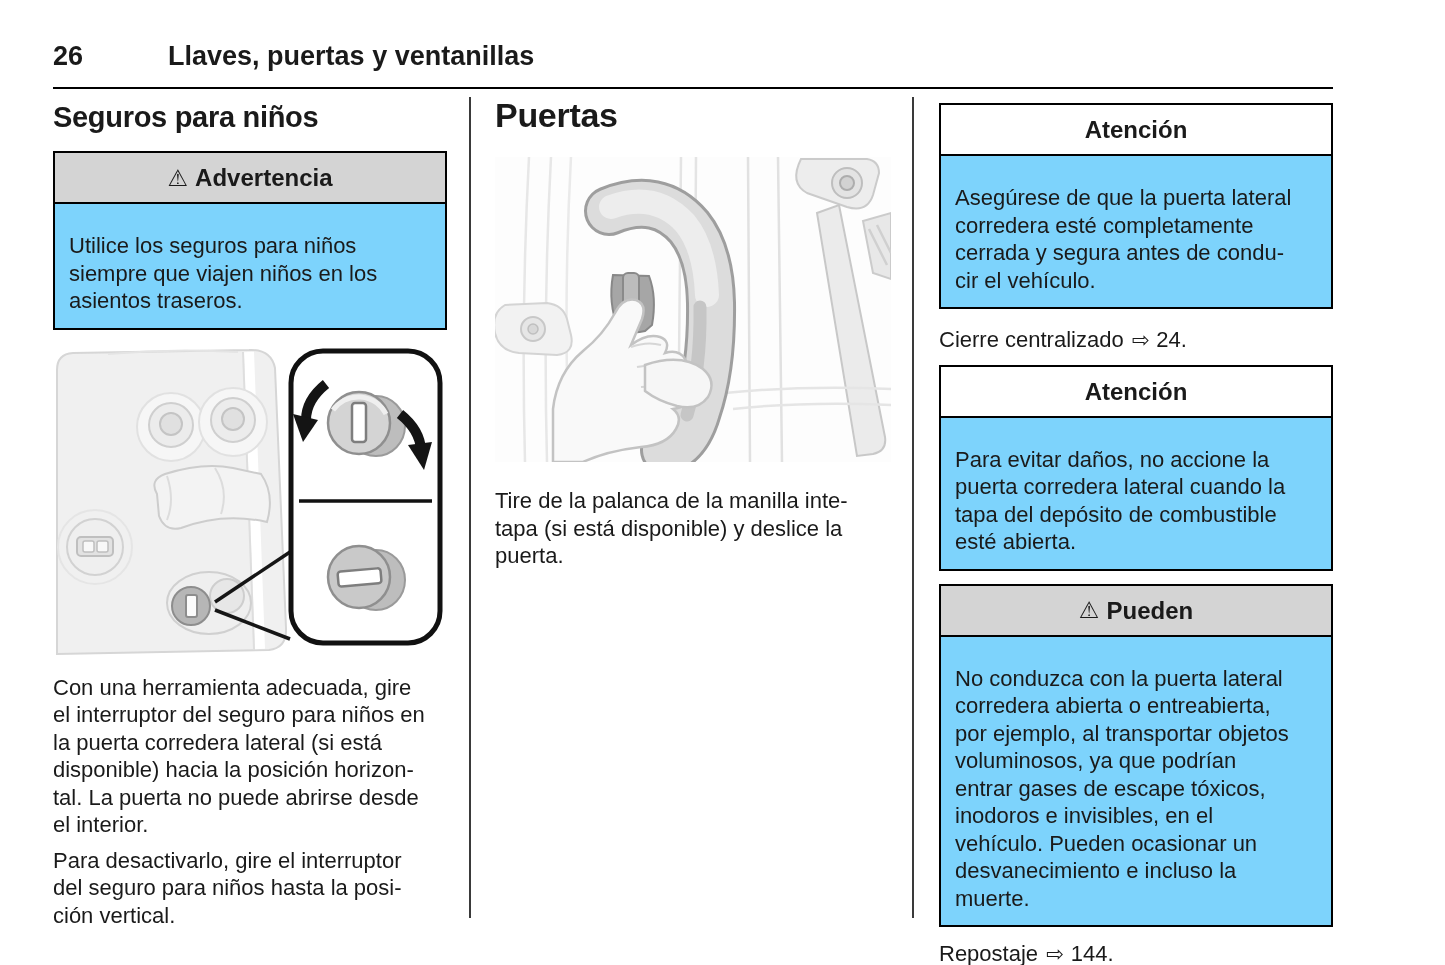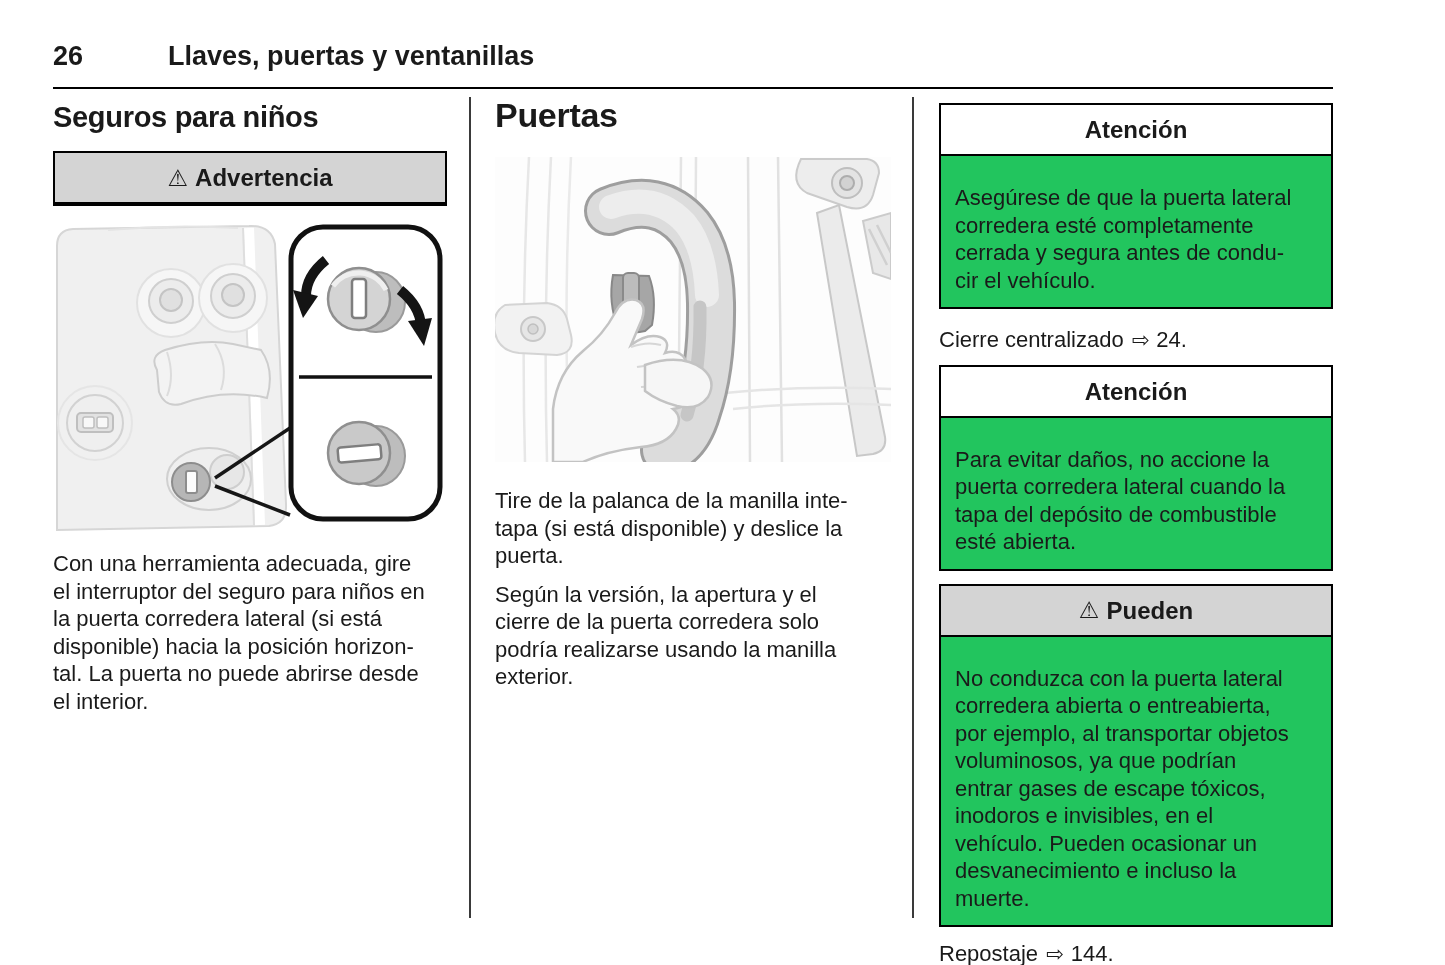--- a/index.html
+++ b/index.html
@@ -26,21 +26,21 @@
     position:absolute; left:53px; top:95px; width:1280px;
     display:grid; grid-template-columns:394px 396px 394px; column-gap:48px;
     align-items:start;
   }
   h1.sec { font-size:34px; line-height:41px; font-weight:bold; letter-spacing:-.3px; }
   h2.sec { font-size:29px; line-height:33px; font-weight:bold; letter-spacing:-.3px; margin-top:6px; }
   h2.sub { font-size:28px; line-height:31px; font-weight:bold; letter-spacing:-.3px; margin-top:19px; }
   p.body, .box-body { font-size:22px; line-height:27.5px; }
   .ml { white-space:pre-line; }
   
-  .box { border:2.5px solid #000; background:#22c55e; }
+  .box { border:2.5px solid #000; background:#7dd3fc; }
   .box-head {
     display:flex; align-items:center; justify-content:center; gap:7px;
     font-size:24px; font-weight:bold; padding:11px 4px 10px;
     border-bottom:2.5px solid #000; background:#ffffff;
   }
   .box-head.gray { background:#d4d4d4; }
   .tri { font-family:"DejaVu Sans",sans-serif; font-weight:normal; font-size:23px; line-height:1; }
   .box-body { padding:28px 14px 13px; }
   
   .xref { font-size:22px; line-height:27.5px; white-space:nowrap; }
@@ -77,20 +77,23 @@
   <main class="content">
 
     <section class="c1">
       <h2 class="sec">Seguros para niños</h2>
 
       <div class="box">
         <div class="box-head gray">
           <span class="tri">⚠</span>
           <span>Advertencia</span>
         </div>
+        <div class="box-body ml">Utilice los seguros para niños
+siempre que viajen niños en los
+asientos traseros.</div>
       </div>
 
       <figure>
         <svg width="394" height="315" viewBox="0 0 394 315">
 
           <path d="M4,26 Q4,10 20,9 L196,6 Q218,5 222,24 L233,284 Q234,304 216,306 L4,310 Z" fill="#f0f0f0" stroke="#d6d6d6" stroke-width="2"></path>
           <path d="M196,8 L207,305" stroke="#ffffff" stroke-width="10" fill="none"></path>
           <path d="M190,8 L201,305" stroke="#dedede" stroke-width="2" fill="none"></path>
           <path d="M55,10 Q120,4 185,8" stroke="#e4e4e4" stroke-width="2" fill="none"></path>
 
@@ -136,20 +139,23 @@
           <rect x="285" y="226" width="43" height="15" rx="3" fill="#ffffff" stroke="#7e7e7e" stroke-width="2.5" transform="rotate(-5 306 233)"></rect>
         </svg>
       </figure>
 
       <p class="body ml p1">Con una herramienta adecuada, gire
 el interruptor del seguro para niños en
 la puerta corredera lateral (si está
 disponible) hacia la posición horizon-
 tal. La puerta no puede abrirse desde
 el interior.</p>
+      <p class="body ml p2">Para desactivarlo, gire el interruptor
+del seguro para niños hasta la posi-
+ción vertical.</p>
     </section>
 
     <section class="c2">
       <h1 class="sec">Puertas</h1>
 
 
       <figure>
         <svg width="396" height="305" viewBox="0 0 396 305">
           <rect width="396" height="305" fill="#fdfdfd"></rect>
 
@@ -185,24 +191,20 @@
           <path d="M58,305 L58,252 Q62,216 88,194 Q108,178 120,156 Q128,140 141,143 Q152,147 147,162 L136,188 Q152,176 165,180 Q176,184 170,196 Q184,192 190,202 Q196,212 186,220 Q198,224 196,236 Q194,250 178,252 Q188,260 181,272 Q172,288 146,290 Q112,294 88,305 Z" fill="#f9f9f9" stroke="#c3c3c3" stroke-width="2.5"></path>
           <path d="M136,190 Q152,184 166,188 M142,210 Q160,206 176,212 M146,230 Q164,228 180,234" stroke="#d6d6d6" stroke-width="2" fill="none"></path>
 
           <path d="M150,208 Q186,196 208,212 Q222,224 213,240 Q203,254 182,249 Q163,244 150,234 Z" fill="#f6f6f6" stroke="#c3c3c3" stroke-width="2.5"></path>
         </svg>
       </figure>
 
       <p class="body ml p1">Tire de la palanca de la manilla inte-
 tapa (si está disponible) y deslice la
 puerta.</p>
-      <p class="body ml p2">Según la versión, la apertura y el
-cierre de la puerta corredera solo
-podría realizarse usando la manilla
-exterior.</p>
     </section>
 
     <section class="c3">
 
       <div class="box b1">
         <div class="box-head">
           <span>Atención</span>
         </div>
         <div class="box-body ml">Asegúrese de que la puerta lateral
 corredera esté completamente

